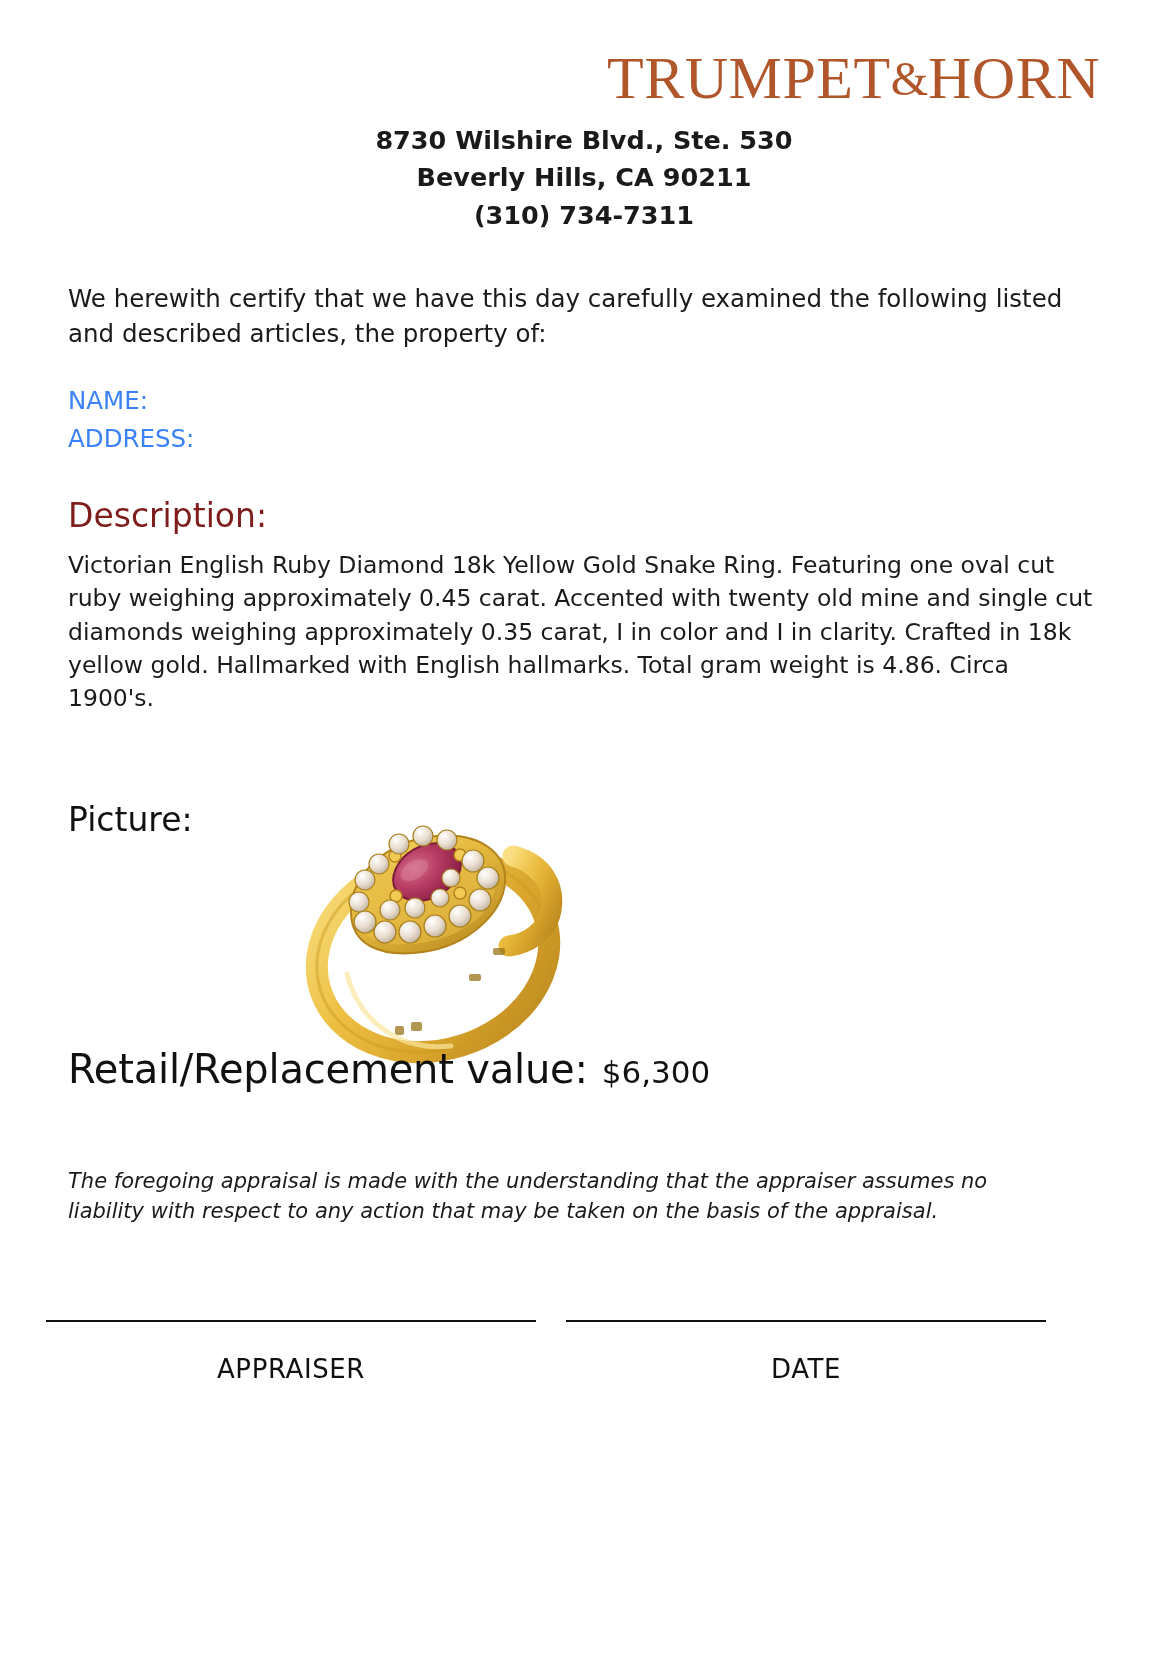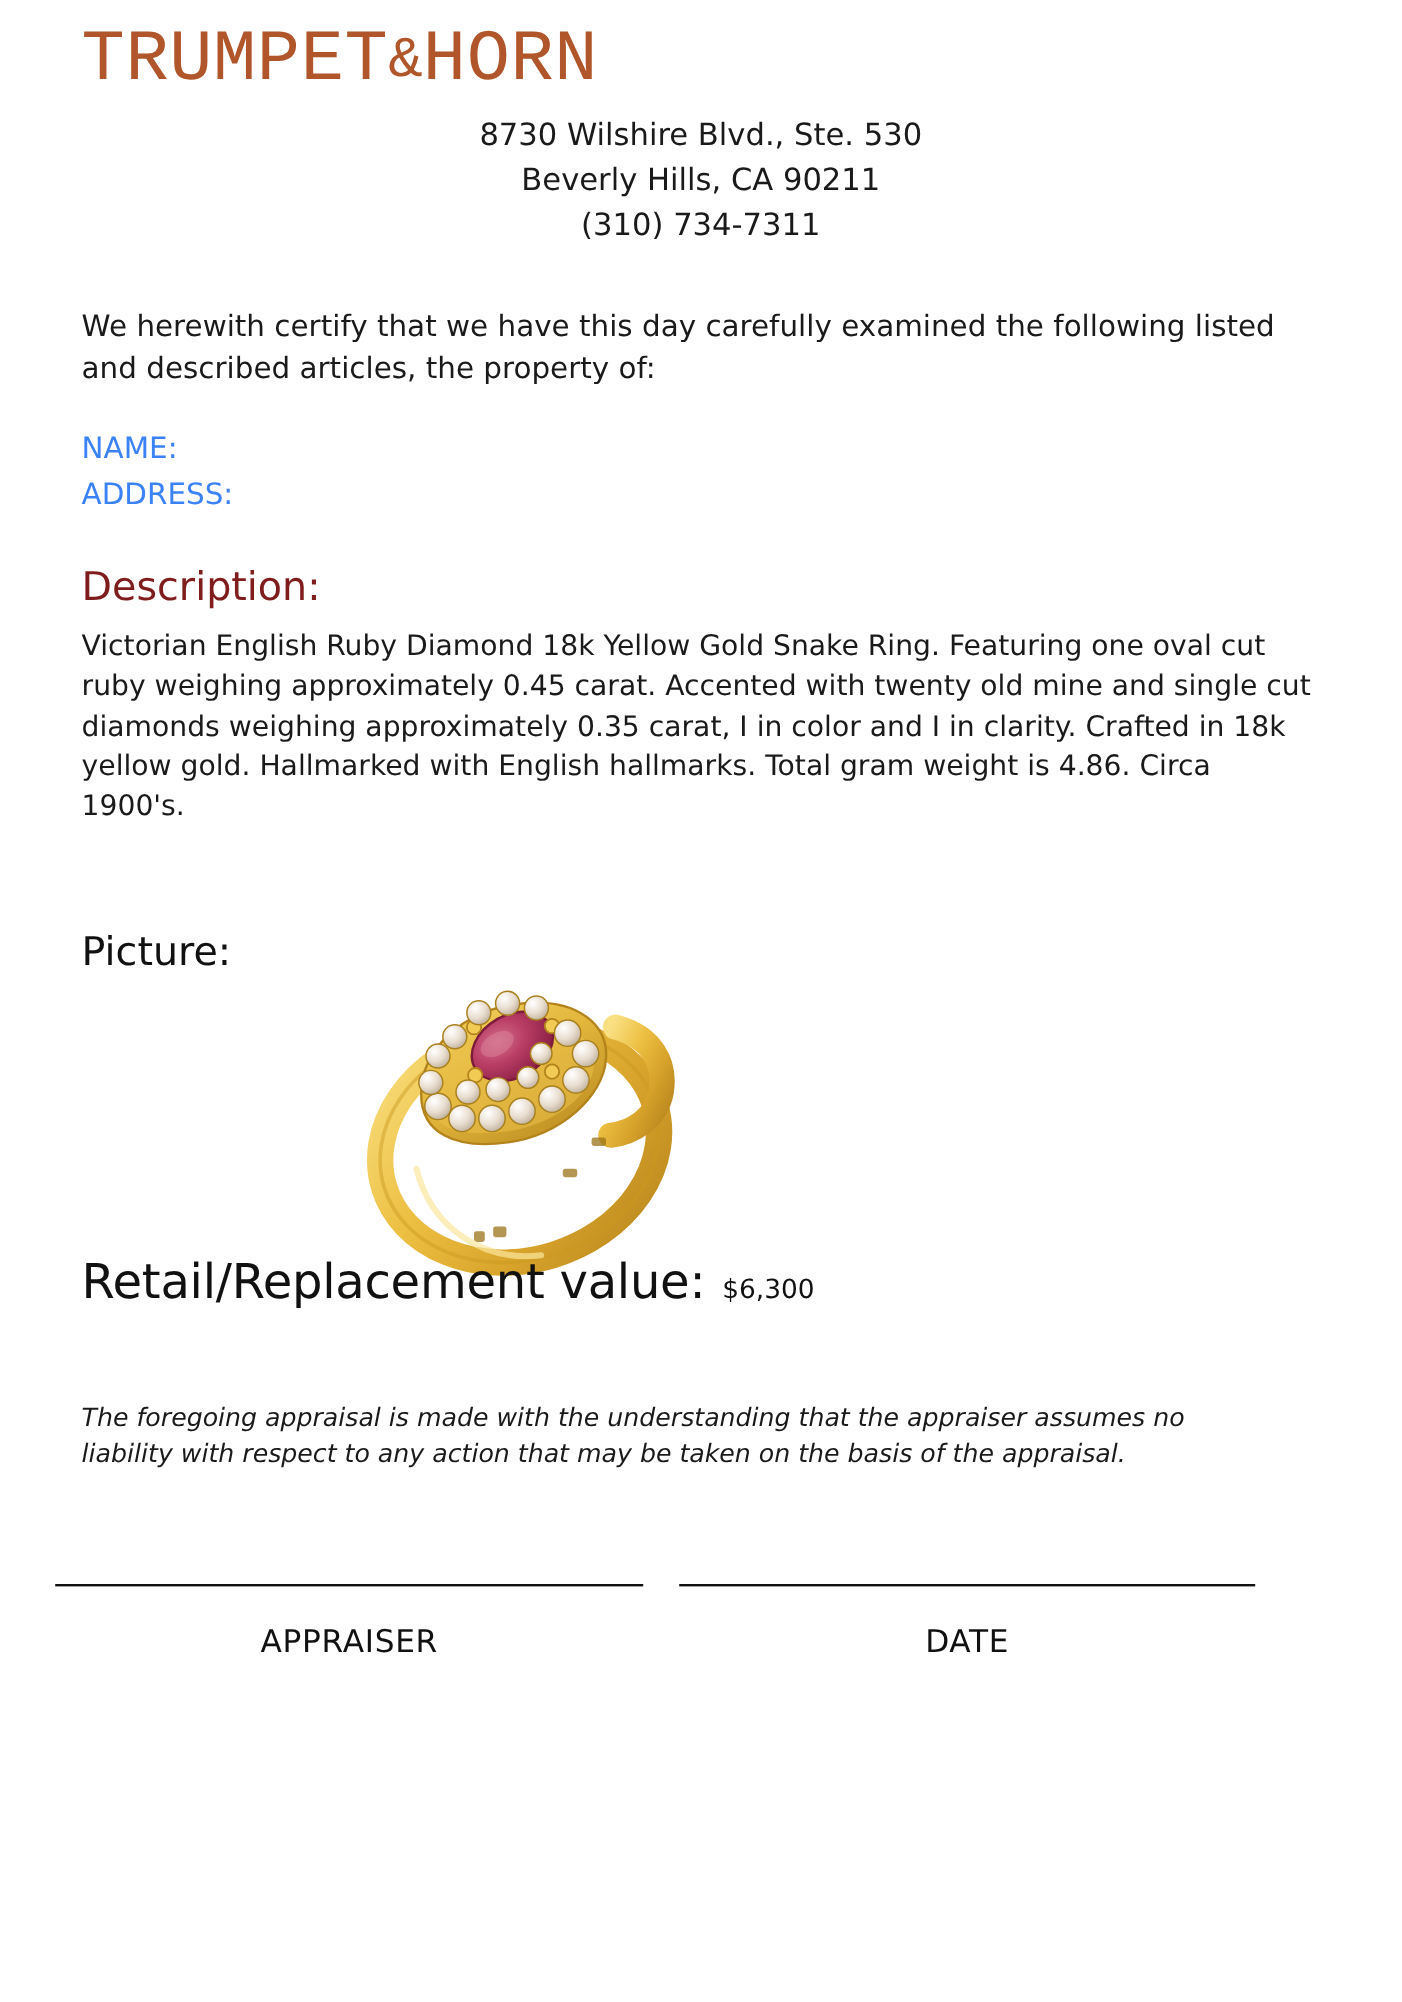--- a/index.html
+++ b/index.html
@@ -18,43 +18,44 @@
   .page {
     width: 1168px;
     height: 1668px;
     box-sizing: border-box;
     padding: 0 68px;
     position: relative;
   }
 
   
   .brand {
-    text-align: left;
+    text-align: right;
     color: #b0562a;
-    font-family: Liberation Mono, monospace;
+    font-family: Liberation Serif, serif;
     font-size: 60px;
     letter-spacing: 0.5px;
     font-weight: 400;
-    padding-top: 20px;
+    padding-top: 47px;
     line-height: 1.05;
     white-space: nowrap;
   }
   .brand .amp {
     font-size: 48px;
     position: relative;
     top: -3px;
     letter-spacing: 0;
   }
   .addr {
     text-align: center;
     font-size: 25.5px;
     line-height: 1.47;
     margin-top: 12px;
     color: #1a1a1a;
     font-family: "DejaVu Sans", sans-serif;
+    font-weight: bold;
   }
 
   
   .certify {
     margin-top: 48px;
     font-size: 24.5px;
     line-height: 1.42;
     color: #1a1a1a;
   }
   .fields {
@@ -102,21 +103,21 @@
     align-items: baseline;
     gap: 14px;
   }
   .value-label {
     font-size: 40px;
     font-weight: 400;
     color: #111;
     letter-spacing: -0.2px;
   }
   .value-amount {
-    font-size: 22px;
+    font-size: 31px;
     color: #111;
   }
   .disclaimer {
     position: absolute;
     left: 68px;
     top: 1166px;
     width: 980px;
     font-size: 21px;
     line-height: 1.44;
     color: #1a1a1a;

